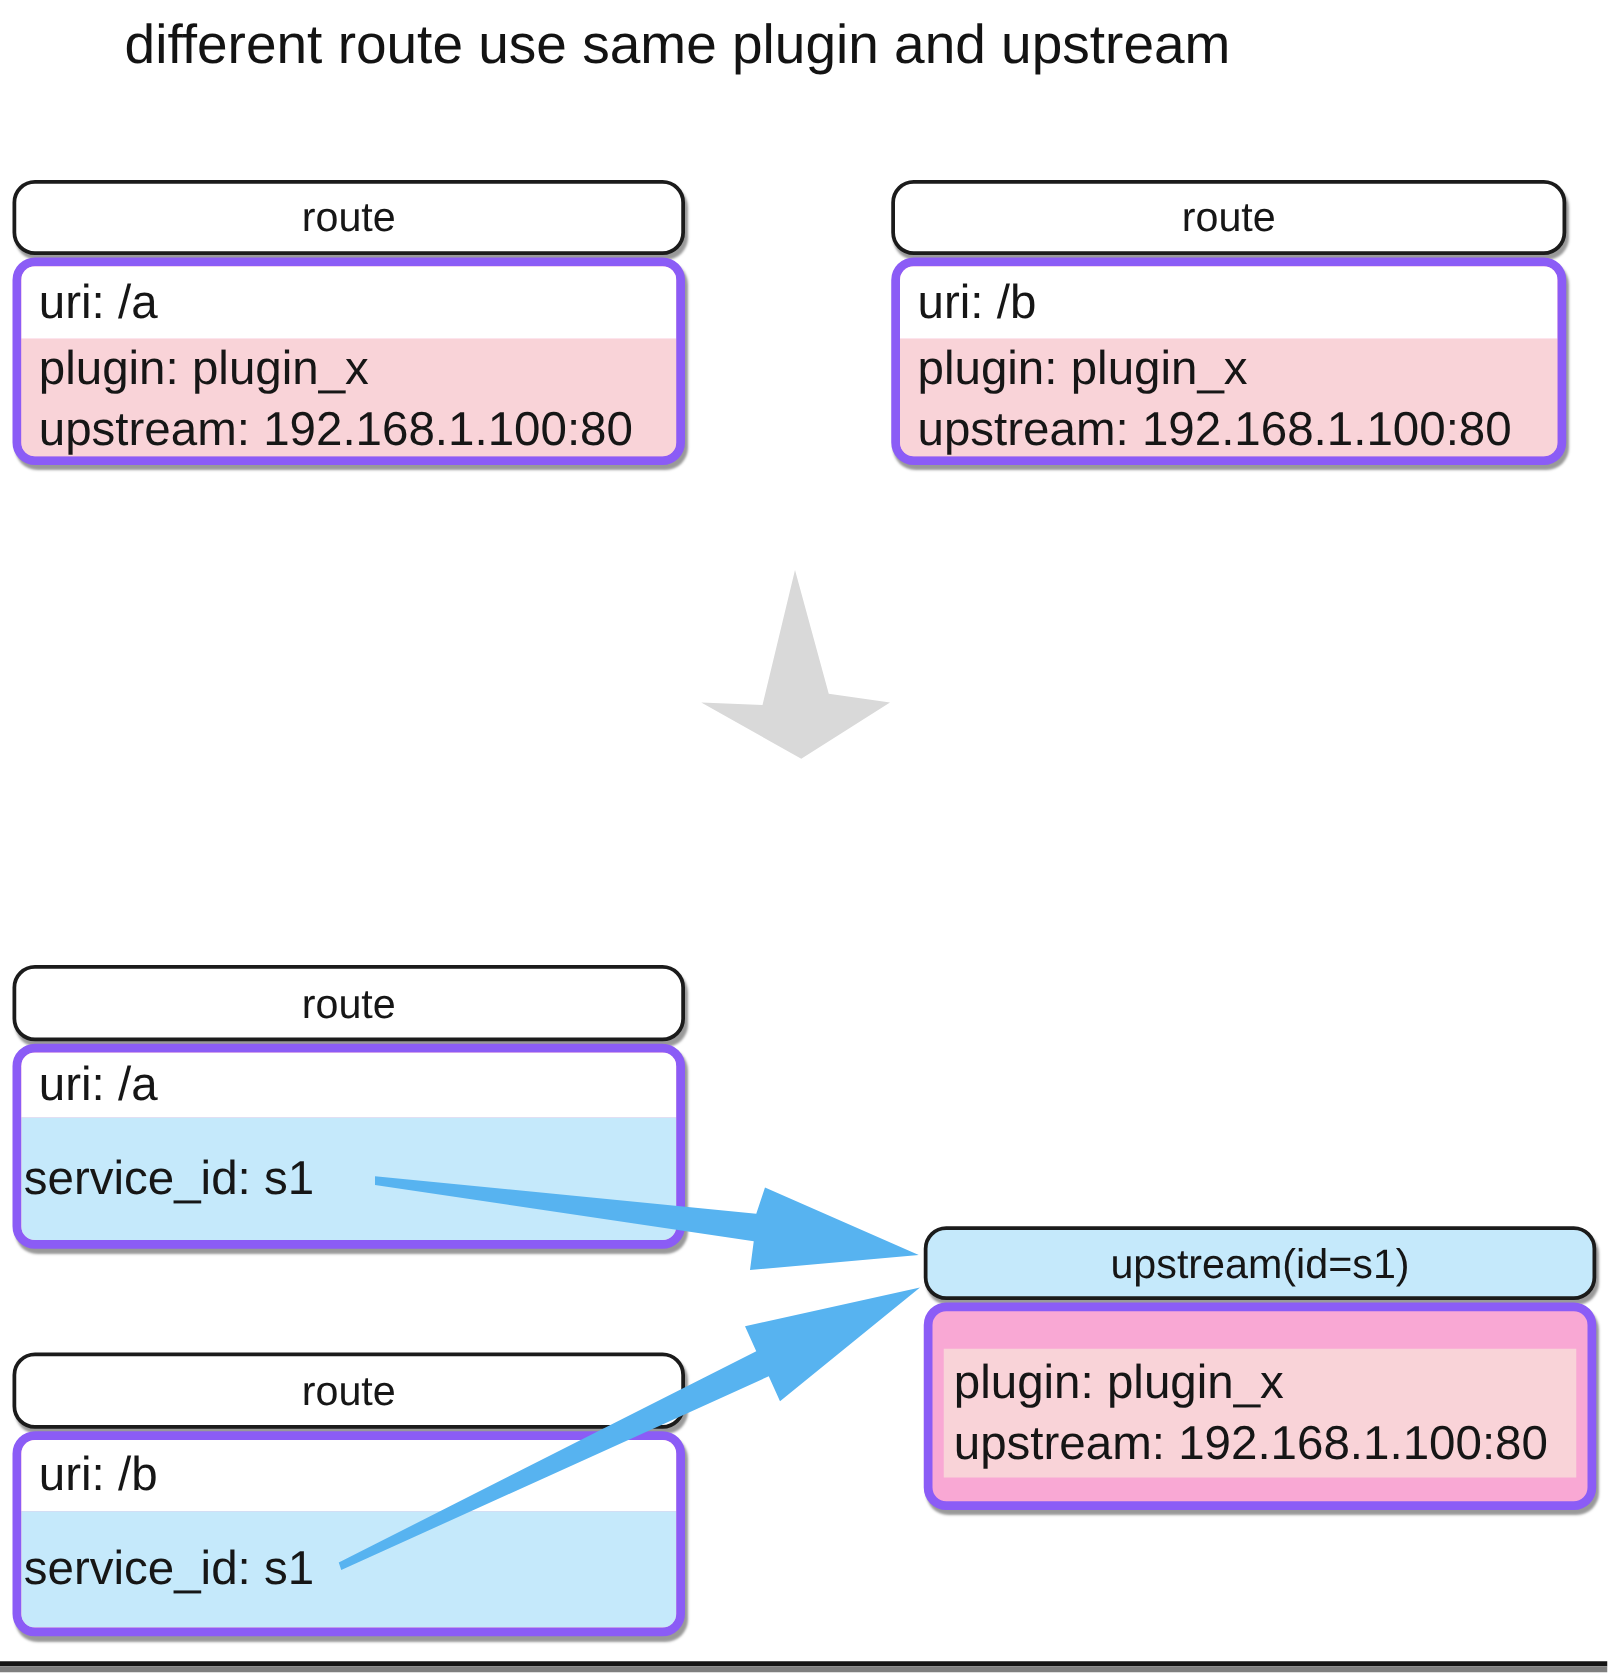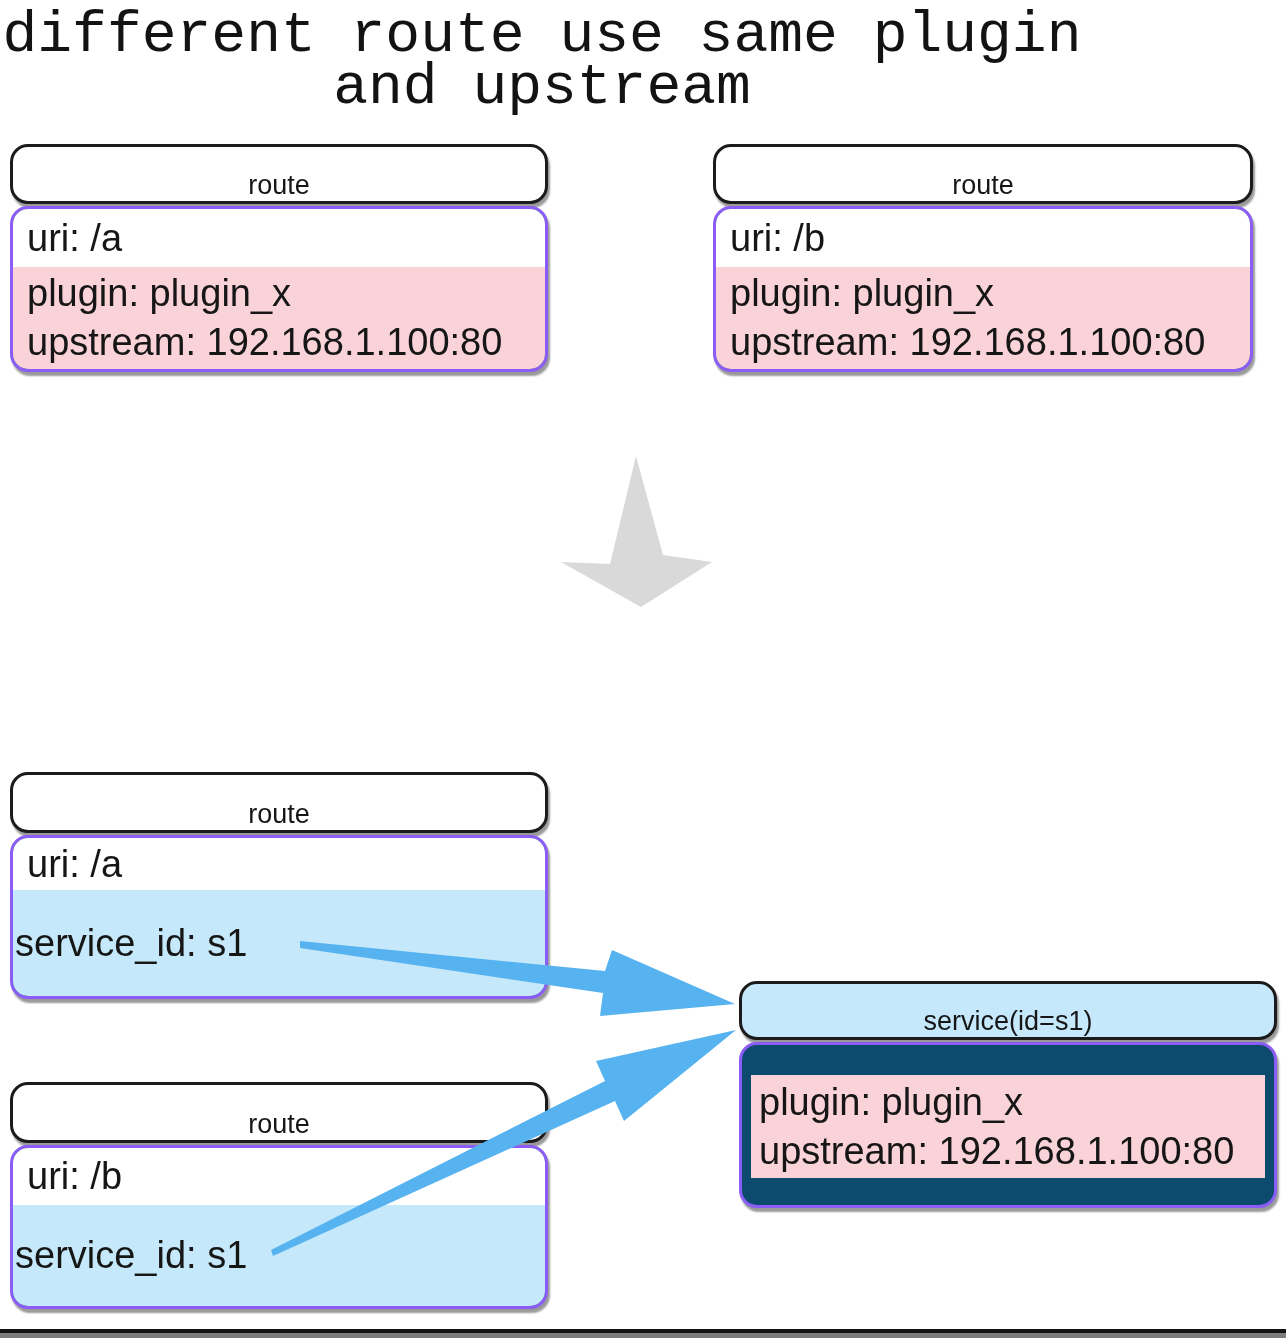--- a/index.html
+++ b/index.html
@@ -8,41 +8,40 @@
     background: #ffffff;
     overflow: hidden;
     font-family: "Liberation Sans", "DejaVu Sans", sans-serif;
     color: #161616;
   }
   .page { position: relative; width: 1286px; height: 1338px; }
 
   .title {
     position: absolute; left: 0; width: 1084px;
     text-align: center;
-    font-size: 58px; line-height: 52px;
+    font-size: 44px; line-height: 52px;
     color: #131313;
-    font-family: Liberation Mono, monospace;
   }
 
   .nodebox { position: absolute; }
 
   .hdr {
     box-sizing: border-box;
     border: 3px solid #1b1b1b; border-radius: 18px;
     background: #ffffff;
     box-shadow: 2px 4px 2px rgba(0,0,0,0.40);
-    display: flex; align-items: flex-end; justify-content: center;
-    font-size: 27px;
+    display: flex; align-items: center; justify-content: center;
+    font-size: 33px;
   }
   .hdr.blue-hdr { background: #c5e9fb; }
 
   .bdy {
     box-sizing: border-box;
-    border: 3px solid #8b5cf6; border-radius: 18px;
-    background: #0c4a6e;
+    border: 7px solid #8b5cf6; border-radius: 18px;
+    background: #f9a8d4;
     box-shadow: 2px 4px 2px rgba(0,0,0,0.40);
     overflow: hidden;
     display: flex; flex-direction: column;
     font-size: 38px;
   }
 
   .row-uri {
     display: flex; align-items: center;
     padding-left: 14px;
     background: #ffffff;
@@ -142,21 +141,21 @@
     <div class="bdy" style="margin-top:2px; height:164px;">
       <div class="row-uri" style="height:57px;">uri: /b</div>
       <div class="fill-blue">
         <span>service_id: s1</span>
       </div>
     </div>
   </div>
 
   <div class="nodebox" style="left:739px; top:981px; width:538px;">
     <div class="hdr blue-hdr" style="height:59px;">
-      <span>service(id=s1)</span>
+      <span>upstream(id=s1)</span>
     </div>
     <div class="bdy" style="margin-top:2px; height:166px;">
       <div class="stripe-pink">
         <div>plugin: plugin_x</div>
         <div>upstream: 192.168.1.100:80</div>
       </div>
     </div>
   </div>
 
   <svg class="arrow-layer" width="1286" height="1338" viewBox="0 0 1286 1338">

